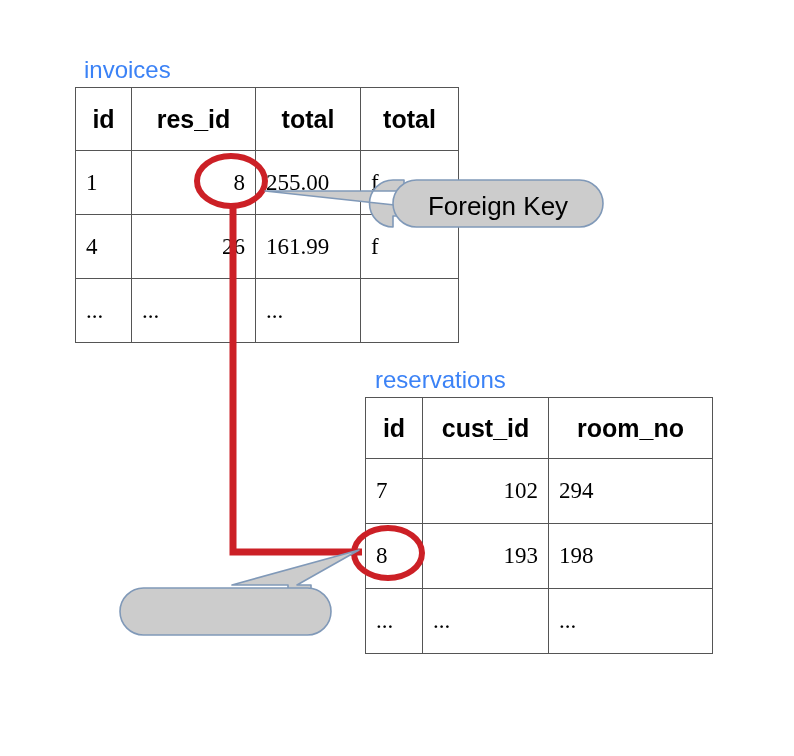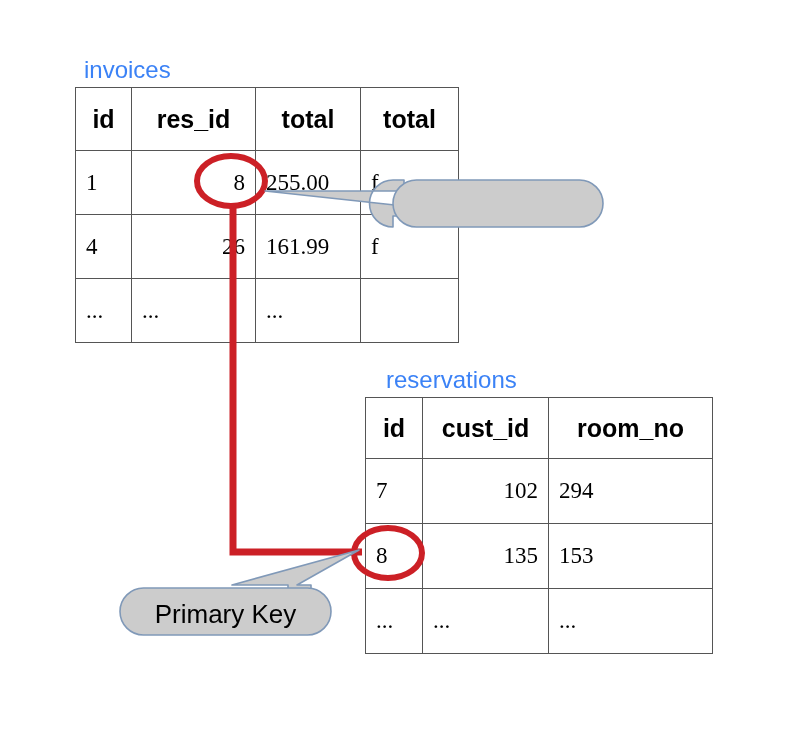--- a/index.html
+++ b/index.html
@@ -62,21 +62,21 @@
   #tbl-invoices td { height: 63px; }
   #title-invoices { left: 84px; top: 56px; }
 
   
   #tbl-reservations { left: 365px; top: 397px; width: 347px; }
   #tbl-reservations .c-id     { width: 57px; }
   #tbl-reservations .c-custid { width: 126px; }
   #tbl-reservations .c-roomno { width: 164px; }
   #tbl-reservations th { height: 60px; }
   #tbl-reservations td { height: 64px; }
-  #title-reservations { left: 386px; top: 366px; }
+  #title-reservations { left: 375px; top: 366px; }
 
   .al-left   { text-align: left; }
   .al-right  { text-align: right; }
   .al-center { }
 
   
   #overlay {
     position: absolute;
     left: 0; top: 0;
     width: 794px;
@@ -156,22 +156,22 @@
       </tr>
     </thead>
     <tbody>
       <tr>
         <td class="al-left">7</td>
         <td class="al-right">102</td>
         <td class="al-center">294</td>
       </tr>
       <tr>
         <td class="al-left">8</td>
-        <td class="al-right">135</td>
-        <td class="al-center">153</td>
+        <td class="al-right">193</td>
+        <td class="al-center">198</td>
       </tr>
       <tr>
         <td class="al-left">...</td>
         <td class="al-left">...</td>
         <td class="al-left">...</td>
       </tr>
     </tbody>
   </table>
 
   <svg id="overlay" viewBox="0 0 794 756" width="794" height="756">
@@ -195,16 +195,16 @@
     <path d="M 359 550
              L 232 585
              L 288 585
              L 288 600
              L 311 600
              L 311 585
              L 297 585 Z" fill="#cccccc" stroke="#8099b8" stroke-width="1.6" stroke-linejoin="round"></path>
     <rect x="120" y="588" width="211" height="47" rx="23.5" ry="23.5" fill="#cccccc" stroke="#8099b8" stroke-width="1.6"></rect>
   </svg>
 
-
-  <div class="callout-text" id="callout-pk-text">Primary Key</div>
+  <div class="callout-text" id="callout-fk-text">Foreign Key</div>
+
 
 </div>
 
 </body></html>

